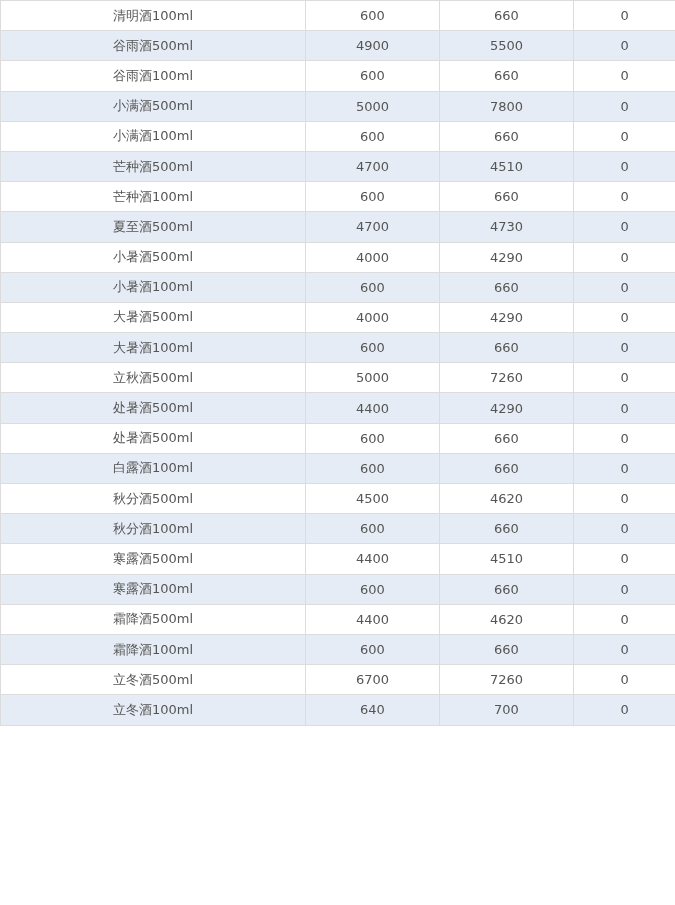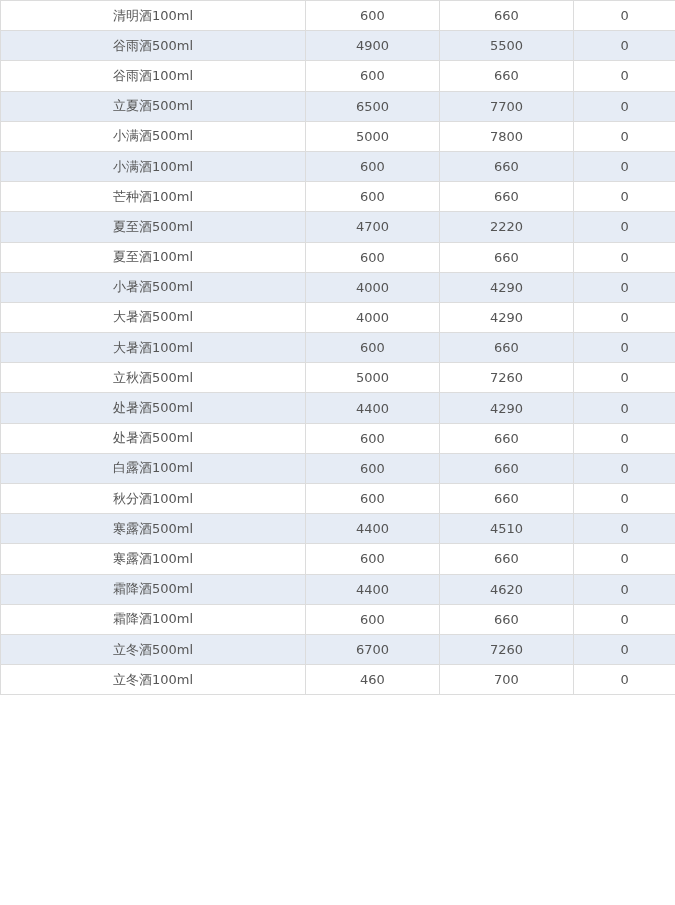--- a/index.html
+++ b/index.html
@@ -64,62 +64,62 @@
     <td>5500</td>
     <td>0</td>
   </tr>
       <tr>
     <td>谷雨酒100ml</td>
     <td>600</td>
     <td>660</td>
     <td>0</td>
   </tr>
       <tr>
-    <td>立夏酒500ml</td>
-    <td>6500</td>
-    <td>7700</td>
-    <td>0</td>
-  </tr>
-      <tr>
     <td>小满酒500ml</td>
     <td>5000</td>
     <td>7800</td>
     <td>0</td>
   </tr>
       <tr>
     <td>小满酒100ml</td>
     <td>600</td>
     <td>660</td>
     <td>0</td>
   </tr>
       <tr>
+    <td>芒种酒500ml</td>
+    <td>4700</td>
+    <td>4510</td>
+    <td>0</td>
+  </tr>
+      <tr>
     <td>芒种酒100ml</td>
     <td>600</td>
     <td>660</td>
     <td>0</td>
   </tr>
       <tr>
     <td>夏至酒500ml</td>
     <td>4700</td>
-    <td>2220</td>
-    <td>0</td>
-  </tr>
-      <tr>
-    <td>夏至酒100ml</td>
-    <td>600</td>
-    <td>660</td>
+    <td>4730</td>
     <td>0</td>
   </tr>
       <tr>
     <td>小暑酒500ml</td>
     <td>4000</td>
     <td>4290</td>
     <td>0</td>
   </tr>
       <tr>
+    <td>小暑酒100ml</td>
+    <td>600</td>
+    <td>660</td>
+    <td>0</td>
+  </tr>
+      <tr>
     <td>大暑酒500ml</td>
     <td>4000</td>
     <td>4290</td>
     <td>0</td>
   </tr>
       <tr>
     <td>大暑酒100ml</td>
     <td>600</td>
     <td>660</td>
     <td>0</td>
@@ -142,20 +142,26 @@
     <td>660</td>
     <td>0</td>
   </tr>
       <tr>
     <td>白露酒100ml</td>
     <td>600</td>
     <td>660</td>
     <td>0</td>
   </tr>
       <tr>
+    <td>秋分酒500ml</td>
+    <td>4500</td>
+    <td>4620</td>
+    <td>0</td>
+  </tr>
+      <tr>
     <td>秋分酒100ml</td>
     <td>600</td>
     <td>660</td>
     <td>0</td>
   </tr>
       <tr>
     <td>寒露酒500ml</td>
     <td>4400</td>
     <td>4510</td>
     <td>0</td>
@@ -179,18 +185,18 @@
     <td>0</td>
   </tr>
       <tr>
     <td>立冬酒500ml</td>
     <td>6700</td>
     <td>7260</td>
     <td>0</td>
   </tr>
       <tr>
     <td>立冬酒100ml</td>
-    <td>460</td>
+    <td>640</td>
     <td>700</td>
     <td>0</td>
   </tr>
     </tbody>
 </table>
 
 </body></html>

